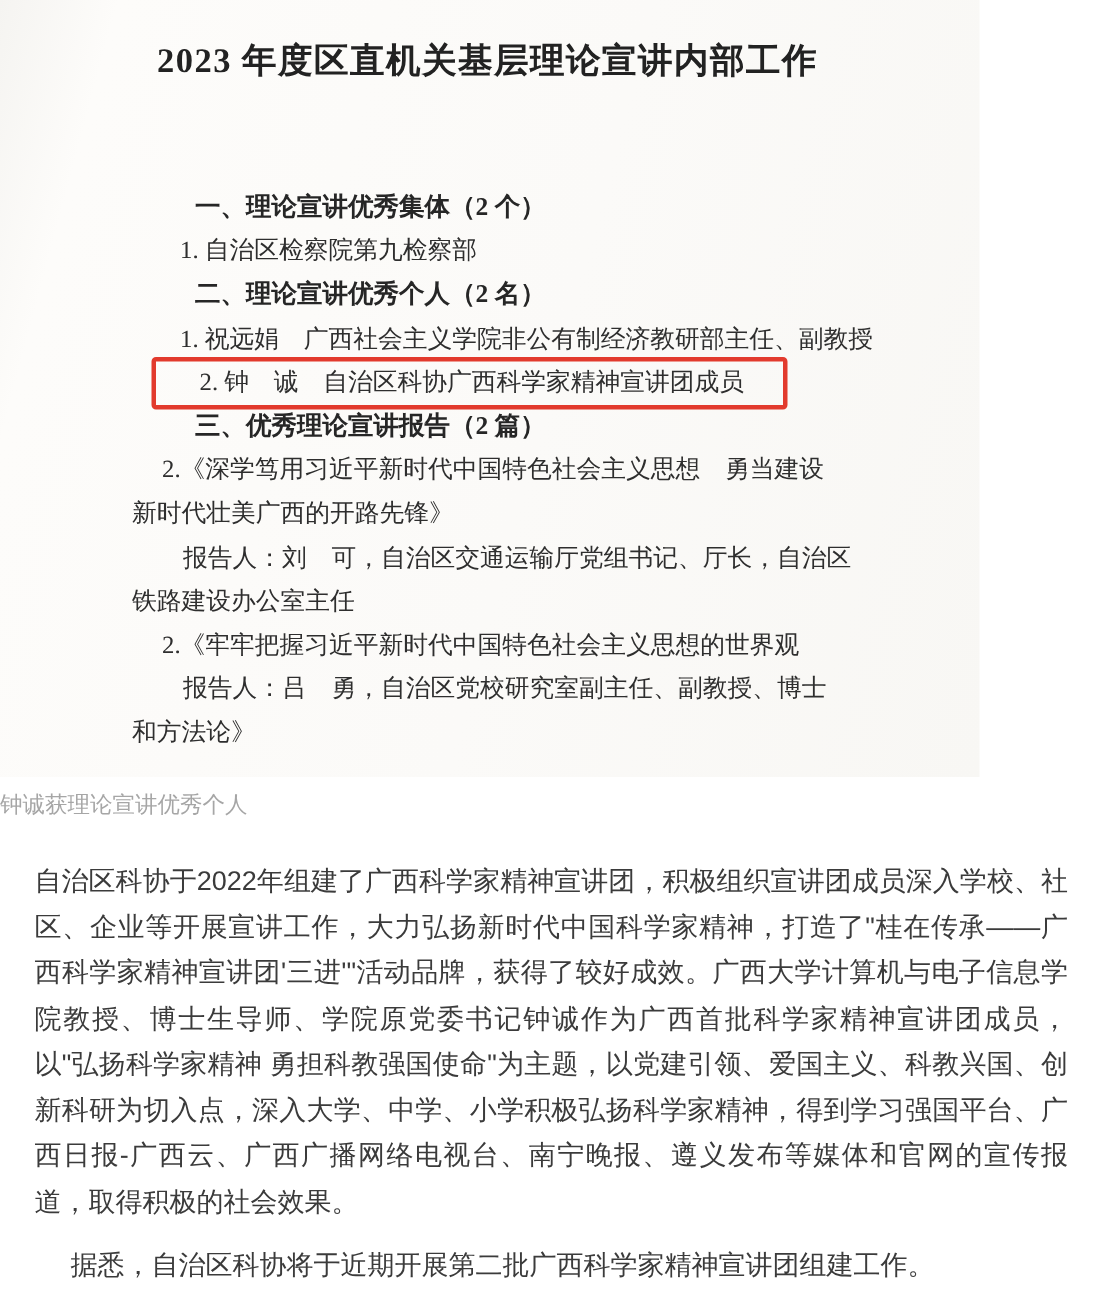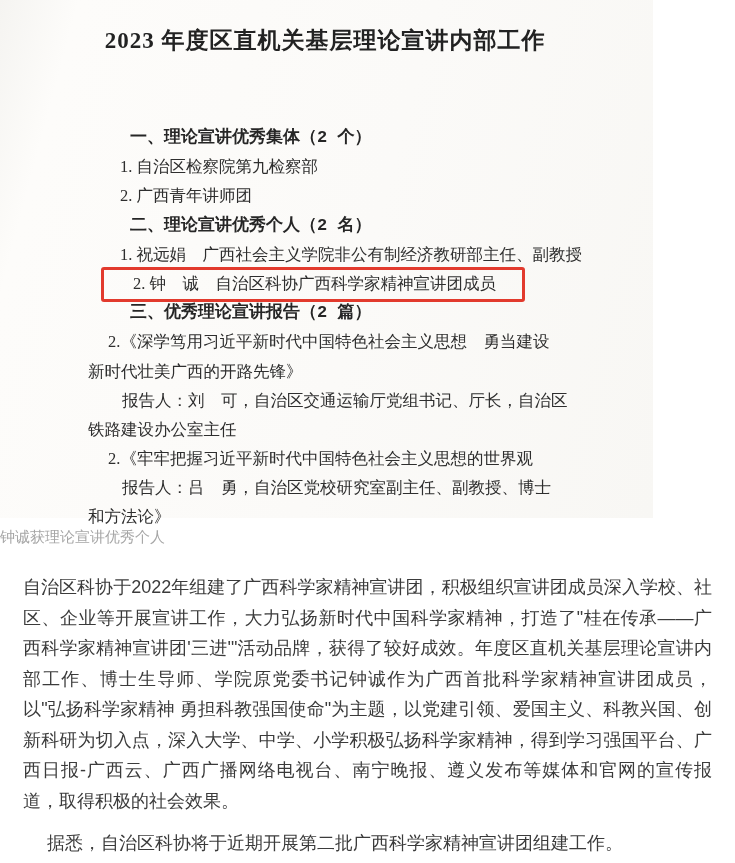--- a/index.html
+++ b/index.html
@@ -27,21 +27,21 @@
     line-height: 32px;
     letter-spacing: 1px;
     color: #222222;
   }
   .doc-list {
     position: absolute;
     top: 123px; left: 88px; right: 30px;
     font-size: 16.5px;
   }
   .doc-line { height: 29.2px; line-height: 29.2px; white-space: nowrap; }
-  .style-heading     { font-weight: 700; padding-left: 42px; font-size: 17px; color: #262626; font-family: Liberation Mono, monospace; }
+  .style-heading     { font-weight: 700; padding-left: 42px; font-size: 17px; color: #262626; }
   .style-item        { padding-left: 32px; }
   .style-indent      { padding-left: 20px; }
   .style-report      { padding-left: 34px; }
   .style-flush       { padding-left: 0; }
   .style-item-boxed  { padding-left: 13px; }
   .red-box {
     display: inline-block;
     border: 3px solid #e23a2d;
     border-radius: 3px;
     padding: 0 26px 2px 29px;
@@ -72,35 +72,34 @@
 </head>
 <body>
 
 <figure class="doc-scan" style="margin:0">
   <div class="doc-title">
     <div>2023 年度区直机关基层理论宣讲内部工作</div>
   </div>
   <div class="doc-list">
     <div class="doc-line style-heading">一、理论宣讲优秀集体（2 个）</div>
     <div class="doc-line style-item">1. 自治区检察院第九检察部</div>
-    <div class="doc-line style-item">2. 广西青年讲师团</div>
     <div class="doc-line style-heading">二、理论宣讲优秀个人（2 名）</div>
     <div class="doc-line style-item">1. 祝远娟　广西社会主义学院非公有制经济教研部主任、副教授</div>
     <div class="doc-line style-item-boxed">
       <span class="red-box"><span>2. 钟　诚　自治区科协广西科学家精神宣讲团成员</span></span>
     </div>
     <div class="doc-line style-heading">三、优秀理论宣讲报告（2 篇）</div>
     <div class="doc-line style-indent">2.《深学笃用习近平新时代中国特色社会主义思想　勇当建设</div>
     <div class="doc-line style-flush">新时代壮美广西的开路先锋》</div>
     <div class="doc-line style-report">报告人：刘　可，自治区交通运输厅党组书记、厅长，自治区</div>
     <div class="doc-line style-flush">铁路建设办公室主任</div>
     <div class="doc-line style-indent">2.《牢牢把握习近平新时代中国特色社会主义思想的世界观</div>
     <div class="doc-line style-report">报告人：吕　勇，自治区党校研究室副主任、副教授、博士</div>
     <div class="doc-line style-flush">和方法论》</div>
   </div>
 </figure>
 
 <div class="caption">钟诚获理论宣讲优秀个人</div>
 
 <div class="article">
-  <p>自治区科协于2022年组建了广西科学家精神宣讲团，积极组织宣讲团成员深入学校、社区、企业等开展宣讲工作，大力弘扬新时代中国科学家精神，打造了"桂在传承——广西科学家精神宣讲团'三进'"活动品牌，获得了较好成效。年度区直机关基层理论宣讲内部工作、博士生导师、学院原党委书记钟诚作为广西首批科学家精神宣讲团成员，以"弘扬科学家精神 勇担科教强国使命"为主题，以党建引领、爱国主义、科教兴国、创新科研为切入点，深入大学、中学、小学积极弘扬科学家精神，得到学习强国平台、广西日报-广西云、广西广播网络电视台、南宁晚报、遵义发布等媒体和官网的宣传报道，取得积极的社会效果。</p>
+  <p>自治区科协于2022年组建了广西科学家精神宣讲团，积极组织宣讲团成员深入学校、社区、企业等开展宣讲工作，大力弘扬新时代中国科学家精神，打造了"桂在传承——广西科学家精神宣讲团'三进'"活动品牌，获得了较好成效。广西大学计算机与电子信息学院教授、博士生导师、学院原党委书记钟诚作为广西首批科学家精神宣讲团成员，以"弘扬科学家精神 勇担科教强国使命"为主题，以党建引领、爱国主义、科教兴国、创新科研为切入点，深入大学、中学、小学积极弘扬科学家精神，得到学习强国平台、广西日报-广西云、广西广播网络电视台、南宁晚报、遵义发布等媒体和官网的宣传报道，取得积极的社会效果。</p>
   <p>据悉，自治区科协将于近期开展第二批广西科学家精神宣讲团组建工作。</p>
 </div>
 
 </body></html>

